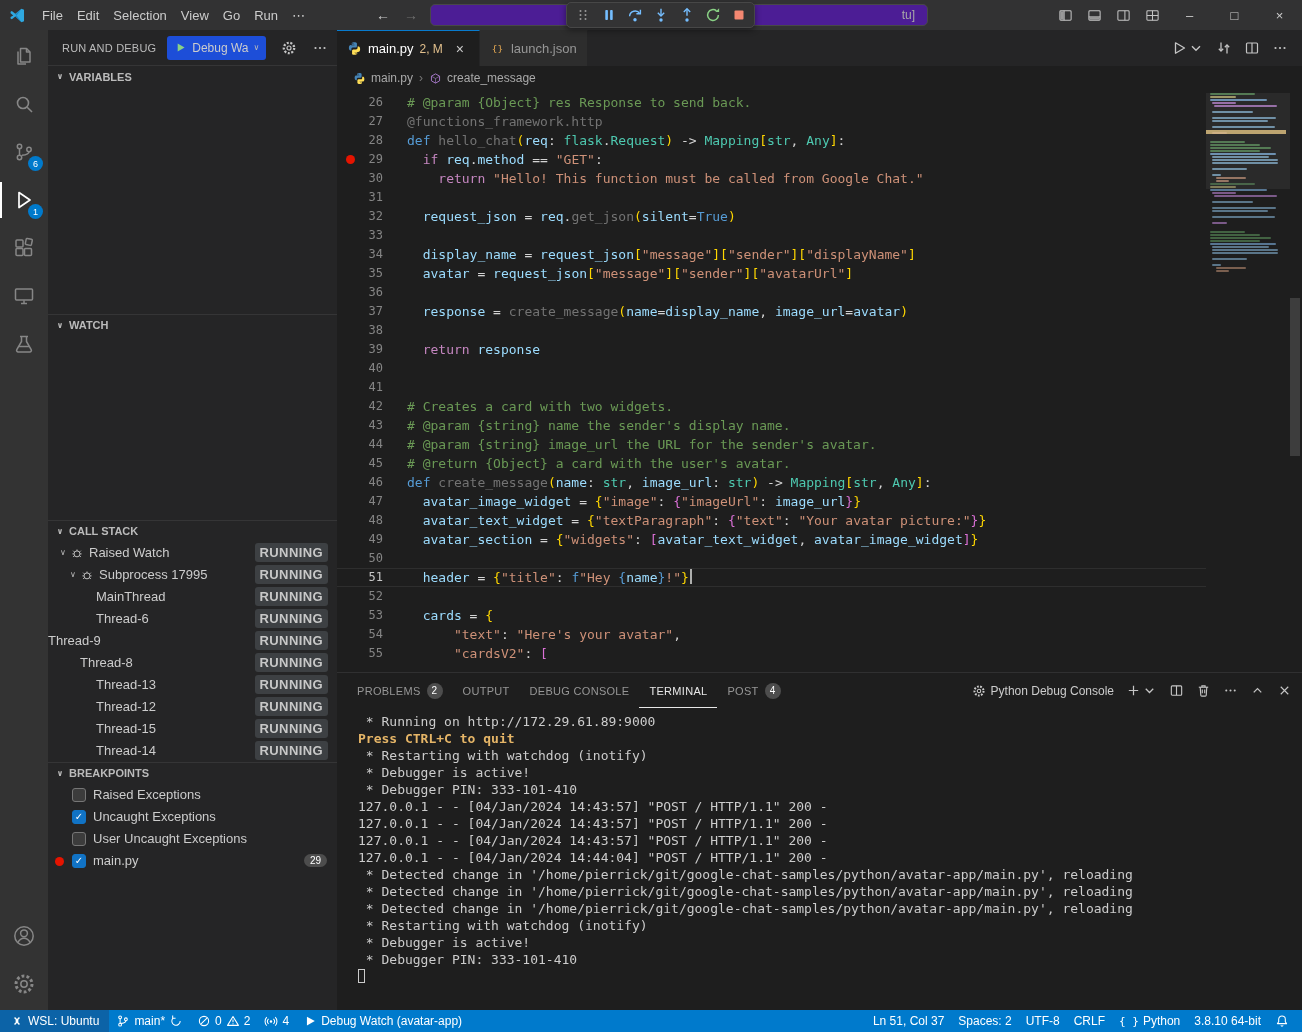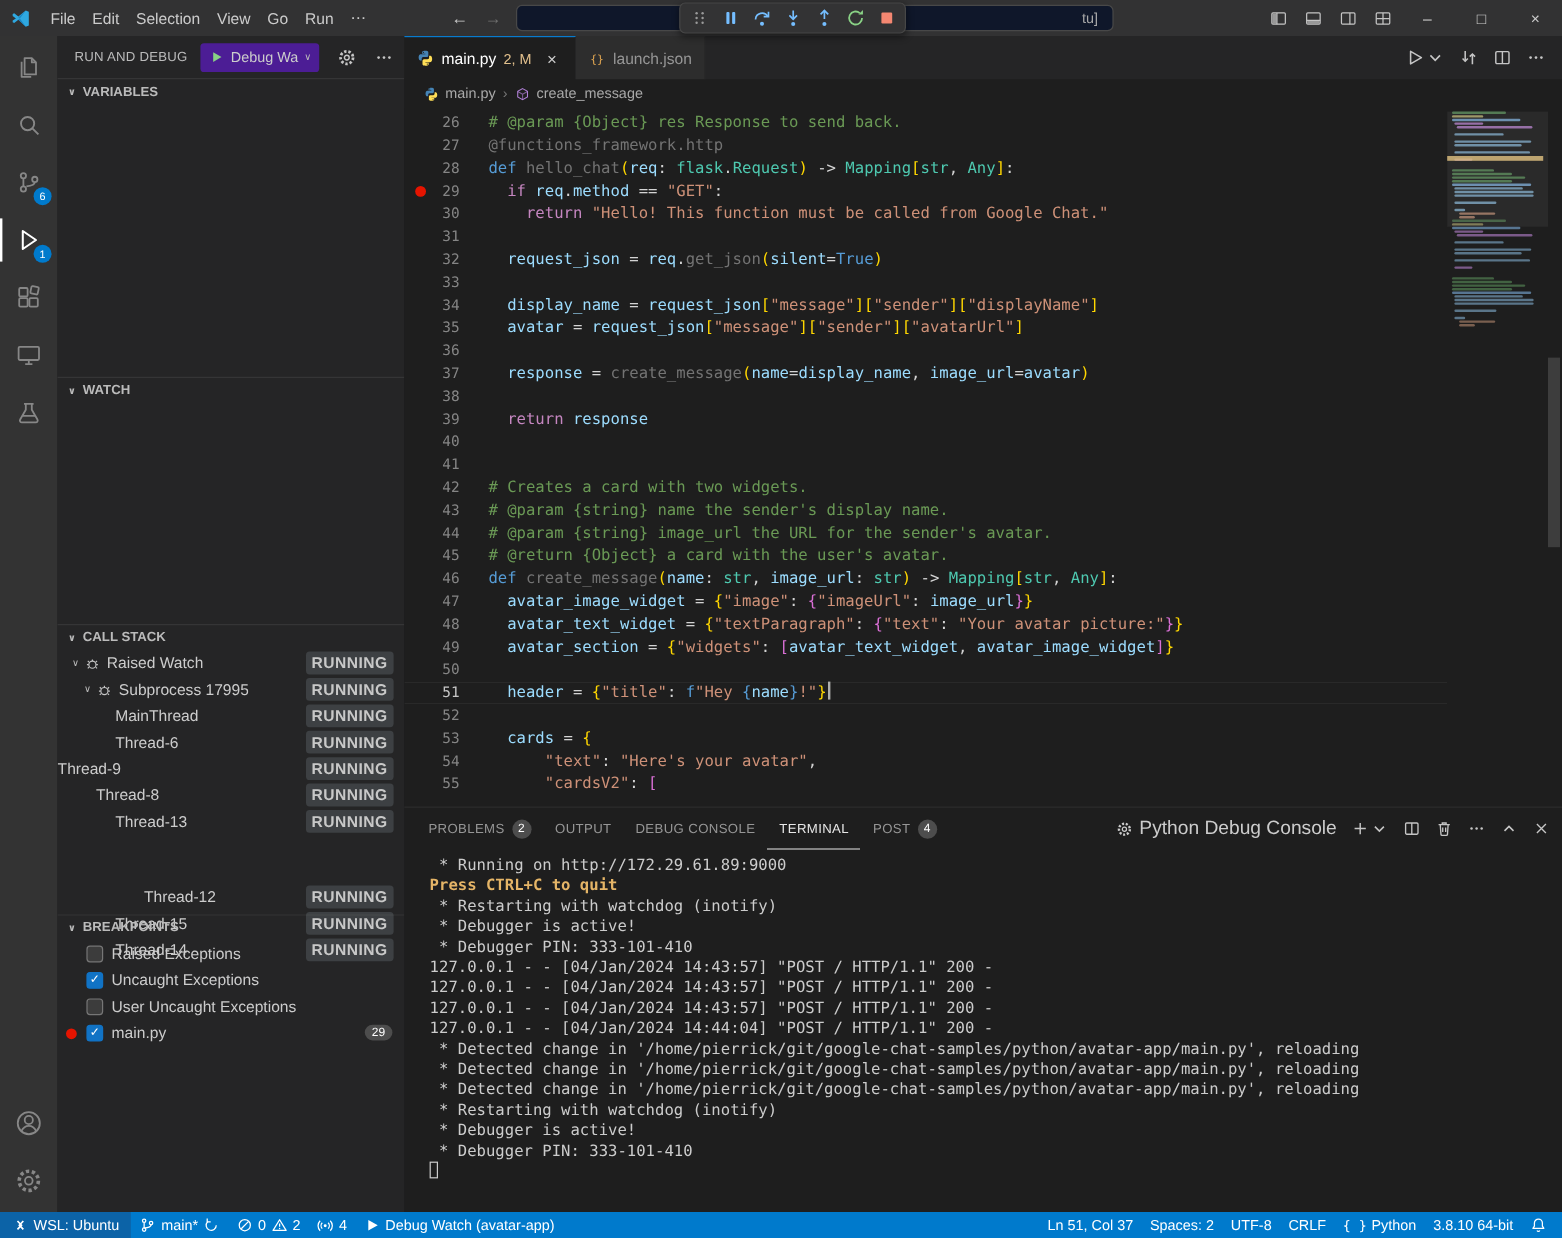--- a/index.html
+++ b/index.html
@@ -10,21 +10,21 @@
 .ic{display:inline-flex;align-items:center;justify-content:center;}
 
 
 .titlebar{height:30px;background:#323233;position:relative;display:flex;align-items:center;flex:none;}
 .logo{width:20px;height:20px;margin:0 6px 0 9px;display:flex;align-items:center;}
 .logo svg{width:17px;height:17px;}
 .menubar{display:flex;align-items:center;}
 .menu-item{padding:0 7px;font-size:13px;color:#cccccc;}
 .nav-arrows{position:absolute;left:376px;top:0;height:30px;display:flex;align-items:center;gap:14px;font-size:14px;}
 .nav-arrows .dim{color:#707070;}
-.cc{position:absolute;left:430px;top:4px;width:498px;height:22px;background:#0f172a;border:1px solid #484848;border-radius:5px;display:flex;align-items:center;justify-content:flex-end;padding:0 12px;font-size:12px;color:#a8a8a8;}
+.cc{position:absolute;left:430px;top:4px;width:498px;height:22px;background:#4c1d95;border:1px solid #484848;border-radius:5px;display:flex;align-items:center;justify-content:flex-end;padding:0 12px;font-size:12px;color:#a8a8a8;}
 .debug-toolbar{position:absolute;left:566px;top:2px;height:26px;background:#333334;border:1px solid #474747;border-radius:5px;display:flex;align-items:center;padding:0 3px;gap:1px;box-shadow:0 2px 6px rgba(0,0,0,.45);}
 .dbg-btn{width:25px;height:22px;display:flex;align-items:center;justify-content:center;border-radius:4px;}
 .dbg-btn svg{width:16px;height:16px;}
 .c-blue{color:#75beff}.c-green{color:#89d185}.c-red{color:#f48771}.c-grey{color:#9a9a9a}
 .tb-right{position:absolute;right:0;top:0;height:30px;display:flex;align-items:center;}
 .layout-ic{width:29px;height:30px;display:flex;align-items:center;justify-content:center;color:#c5c5c5;}
 .layout-ic svg{width:15px;height:15px;}
 .win-btn{width:45px;height:30px;display:flex;align-items:center;justify-content:center;font-size:13px;color:#cccccc;}
 
 
@@ -34,21 +34,21 @@
 .act-item svg{width:24px;height:24px;}
 .act-item.active{color:#ffffff;}
 .act-item.active::before{content:"";position:absolute;left:0;top:6px;bottom:6px;width:2px;background:#ffffff;}
 .act-badge{position:absolute;right:5px;bottom:5px;background:#007acc;color:#fff;font-size:9px;min-width:15px;height:15px;border-radius:9px;display:flex;align-items:center;justify-content:center;padding:0 3px;}
 .act-bottom{margin-top:auto;display:flex;flex-direction:column;align-items:center;padding-bottom:2px;}
 
 
 .sidebar{width:289px;background:#252526;flex:none;display:flex;flex-direction:column;min-height:0;}
 .sb-titlerow{height:35px;display:flex;align-items:center;padding:0 10px 0 14px;flex:none;}
 .sb-title{font-size:11px;color:#bbbbbb;letter-spacing:.2px;white-space:nowrap;}
-.launch-select{margin-left:11px;height:24px;background:#4c1d95;border-radius:3px;display:flex;align-items:center;padding:0 7px;gap:5px;font-size:12px;color:#cccccc;width:100px;}
+.launch-select{margin-left:11px;height:24px;background:#1d4ed8;border-radius:3px;display:flex;align-items:center;padding:0 7px;gap:5px;font-size:12px;color:#cccccc;width:100px;}
 .launch-select .ic svg{width:13px;height:13px;}
 .ls-label{flex:1;white-space:nowrap;overflow:hidden;}
 .chev{font-size:8px;color:#bbbbbb;}
 .sb-action{margin-left:15px;color:#c5c5c5;display:flex;}
 .sb-action svg{width:16px;height:16px;}
 .section-header{height:22px;display:flex;align-items:center;gap:3px;font-size:11px;font-weight:bold;color:#bbbbbb;padding-left:6px;flex:none;border-top:1px solid rgba(128,128,128,.18);}
 .section-header .chev{width:12px;text-align:center;}
 .variables-body{flex:1;min-height:0;}
 .watch-body{height:184px;flex:none;}
 .cs-list{height:220px;flex:none;}
@@ -102,21 +102,21 @@
 .scroll-slider{position:absolute;top:208px;height:158px;left:2px;right:2px;background:rgba(121,121,121,.35);}
 
 
 .panel{height:338px;flex:none;border-top:1px solid #303031;display:flex;flex-direction:column;background:#1e1e1e;}
 .panel-header{height:35px;display:flex;align-items:center;padding:0 10px 0 10px;flex:none;}
 .panel-tab{height:35px;display:flex;align-items:center;gap:6px;padding:0 10px;font-size:11px;letter-spacing:.3px;color:#969696;}
 .panel-tab.active{color:#e7e7e7;box-shadow:inset 0 -1px 0 #e7e7e7;}
 .panel-badge{background:#4d4d4d;color:#ffffff;font-size:10px;min-width:16px;height:16px;border-radius:9px;display:flex;align-items:center;justify-content:center;padding:0 4px;}
 .panel-actions{margin-left:auto;display:flex;align-items:center;gap:12px;color:#c5c5c5;}
 .panel-actions .ic svg{width:15px;height:15px;}
-.profile{display:flex;align-items:center;gap:5px;font-size:16px;color:#cccccc;}
+.profile{display:flex;align-items:flex-start;gap:5px;font-size:12px;color:#cccccc;}
 .profile .ic svg{width:14px;height:14px;}
 .pa-group{display:flex;align-items:center;gap:1px;}
 .terminal{flex:1;padding:5px 0 0 21px;font-family:"DejaVu Sans Mono",monospace;font-size:13px;color:#cccccc;overflow:hidden;}
 .term-line{height:17px;line-height:17px;white-space:pre;}
 .term-line.warn{color:#e5b567;font-weight:bold;}
 .term-caret{display:inline-block;width:7px;height:14px;border:1px solid #cccccc;vertical-align:-2px;}
 
 
 .statusbar{height:22px;background:#007acc;display:flex;align-items:center;color:#ffffff;font-size:12px;flex:none;}
 .sb-left,.sb-right{display:flex;align-items:center;height:22px;}
@@ -426,21 +426,21 @@
             <span class="run-badge">RUNNING</span>
           </div>
           <div class="cs-row" style="padding-left: 32px;">
             <span class="cs-label">Thread-8</span>
             <span class="run-badge">RUNNING</span>
           </div>
           <div class="cs-row" style="padding-left: 48px;">
             <span class="cs-label">Thread-13</span>
             <span class="run-badge">RUNNING</span>
           </div>
-          <div class="cs-row" style="padding-left: 72px; margin-top: 41px;">
+          <div class="cs-row" style="padding-left: 48px;">
             <span class="cs-label">Thread-12</span>
             <span class="run-badge">RUNNING</span>
           </div>
           <div class="cs-row" style="padding-left: 48px;">
             <span class="cs-label">Thread-15</span>
             <span class="run-badge">RUNNING</span>
           </div>
           <div class="cs-row" style="padding-left: 48px;">
             <span class="cs-label">Thread-14</span>
             <span class="run-badge">RUNNING</span>

